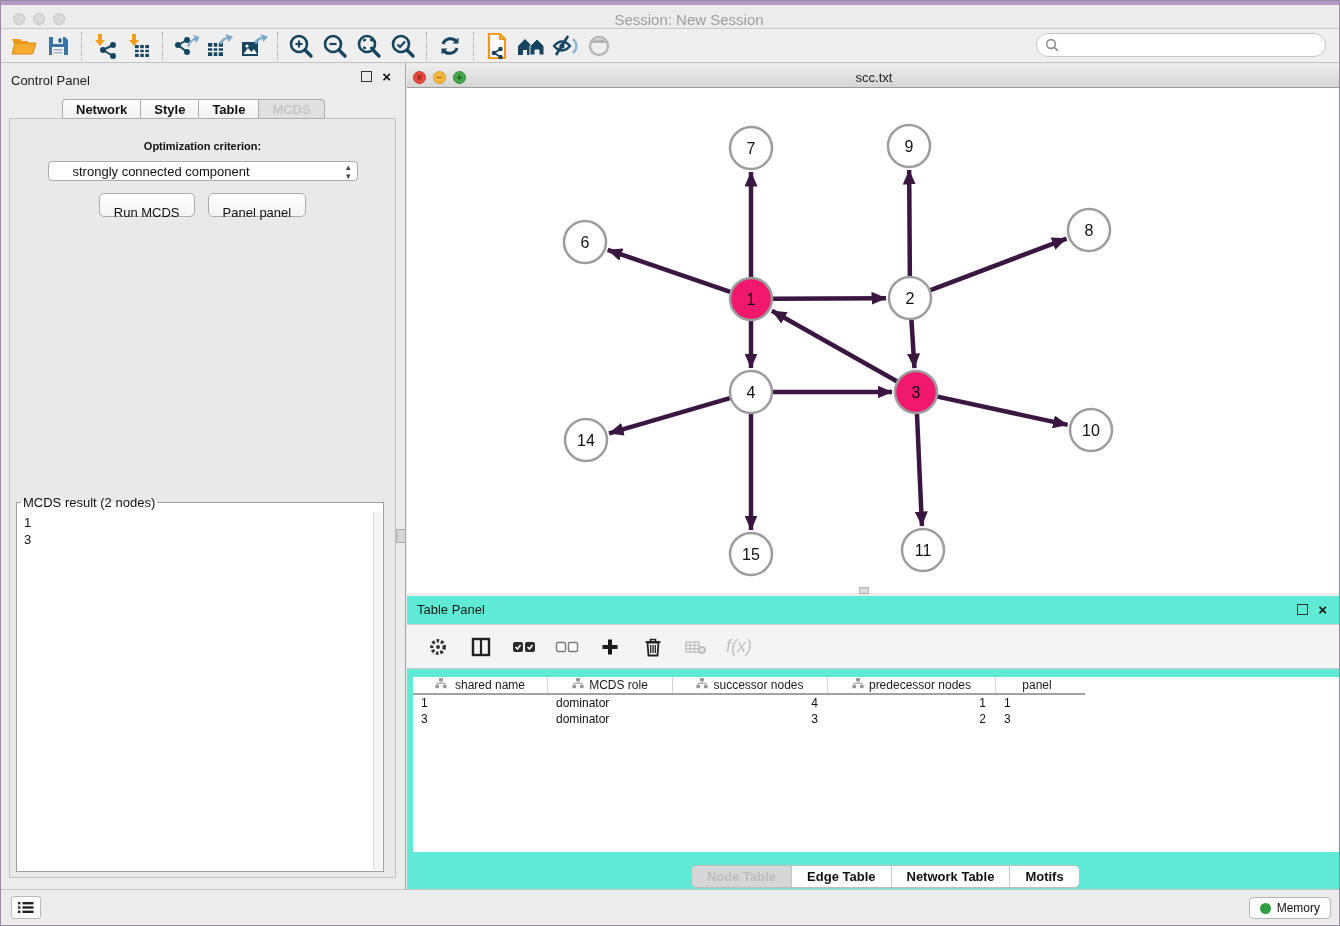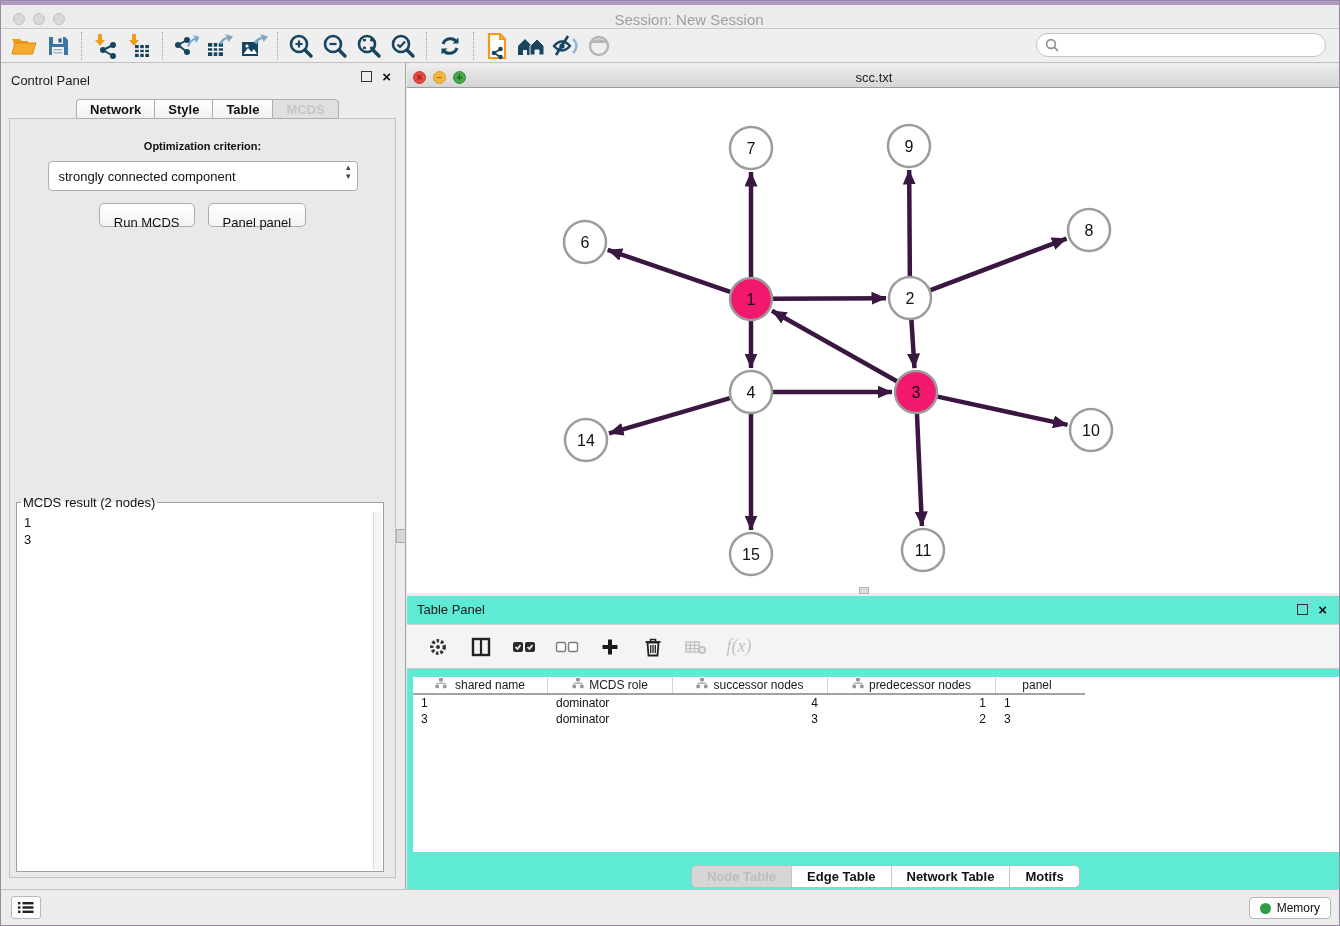--- a/index.html
+++ b/index.html
@@ -19,28 +19,28 @@
   .tb-search { position:absolute; right:13px; top:4px; width:290px; height:24px; background:#fff; border:1px solid #c5c5c5; border-radius:12px; display:flex; align-items:center; padding:0 8px; }
   .tb-search svg { flex:0 0 auto; }
   .tb-search input { border:none; outline:none; flex:1; font-size:13px; margin-left:5px; background:transparent; }
 
   
   .control-panel { position:absolute; left:0; top:62px; width:405px; height:828px; background:#ececec; border-right:1px solid #a3a3a3; }
   .cp-header { position:absolute; left:10px; top:10px; font-size:13px; color:#1b1b1b; }
   .panel-btns { position:absolute; right:14px; top:8px; display:flex; gap:10px; align-items:center; }
   .float-box { width:11px; height:11px; border:1.5px solid #333; display:inline-block; }
   .close-x { font-size:15px; font-weight:900; color:#111; line-height:11px; }
-  .cp-tabs { position:absolute; left:75px; top:36px; display:flex; z-index:2;justify-content:space-between; }
+  .cp-tabs { position:absolute; left:61px; top:36px; display:flex; z-index:2;justify-content:space-between; }
   .cp-tab { height:20px; padding:0 13px; font-size:13px; font-weight:600; color:#111; background:linear-gradient(#ffffff,#f1f1f1); border:1px solid #adadad; border-right:none; display:flex; align-items:center; }
   .cp-tab:first-child { border-radius:4px 0 0 0; }
   .cp-tab:last-child { border-right:1px solid #adadad; border-radius:0 4px 0 0; }
   .cp-tab.active { background:#e0e0e0; color:#c6c6c6; }
   .cp-inner { position:absolute; left:8px; right:9px; top:55px; bottom:13px; background:#e9e9e9; border:1px solid #c3c3c3; }
   .opt-label { margin-top:21px; text-align:center; font-size:11px; font-weight:600; color:#111; }
-  .criterion-select { position:relative; margin:9px auto 0 auto; width:310px; height:30px; background:#fff; border:1px solid #acacac; border-radius:4px; font-size:13px; color:#111; display:flex; align-items:center; padding-left:10px; }
+  .criterion-select { position:relative; margin:9px auto 0 auto; width:310px; height:20px; background:#fff; border:1px solid #acacac; border-radius:4px; font-size:13px; color:#111; display:flex; align-items:center; padding-left:24px; }
   .sel-arrows { position:absolute; right:6px; top:1px; display:flex; flex-direction:column; line-height:9px; font-size:9px; color:#444; }
   .cp-buttons { margin-top:12px; display:flex; justify-content:center; gap:13px; }
   .cp-buttons button { height:22px; background:linear-gradient(#ffffff,#f3f3f3); border:1px solid #acacac; border-radius:5px; font-size:13px; color:#111; padding:11px 14px; font-family:inherit; }
   .mcds-fieldset { position:absolute; left:6px; right:11px; top:376px; bottom:5px; border:1px solid #9f9f9f; background:#fff; }
   .mcds-fieldset legend { font-size:13px; color:#111; margin-left:4px; padding:0 2px; background:transparent; }
   .mcds-body { position:absolute; left:1px; right:1px; top:2px; bottom:1px; background:#fff; }
   .mcds-lines { white-space:pre; font-size:13px; line-height:17px; padding:2px 0 0 6px; color:#111; }
   .mcds-scroll { position:absolute; right:0; top:0; bottom:0; width:9px; background:#f4f4f4; border-left:1px solid #dcdcdc; }
   .v-grip { position:absolute; left:395px; top:466px; width:10px; height:14px; background:#d6d6d6; border:1px solid #aaa; z-index:3; }
 
@@ -54,21 +54,21 @@
   .tl-green { background:#47a647; color:#1c641c; border:1px solid #378c37; }
   .nw-title { position:absolute; left:0; right:0; top:3px; text-align:center; font-size:13px; color:#222; }
   .nw-canvas { position:absolute; left:0; top:21px; width:934px; height:505px; background:#fff; }
   .h-grip { position:absolute; left:452px; bottom:-1px; width:10px; height:7px; background:#dcdcdc; border:1px solid #b5b5b5; }
 
   
   .table-panel { position:absolute; left:406px; top:595px; width:934px; height:295px; background:#5eead4; }
   .tp-header { position:absolute; left:10px; top:6px; font-size:13px; color:#1b1b1b; }
   .tp-toolbar { position:absolute; left:0; top:28px; width:100%; height:45px; background:#f4f4f4; border-top:1px solid #d2d2d2; border-bottom:1px solid #cccccc; display:flex; align-items:center; padding-left:18px; gap:17px; }
   .tp-icon { width:26px; height:26px; display:flex; align-items:center; justify-content:center; }
-  .fx-label { font-family:Liberation Serif, serif; font-style:italic; font-size:18px; color:#c2c2c2; }
+  .fx-label { font-family:Liberation Sans, sans-serif; font-style:italic; font-size:18px; color:#c2c2c2; }
   .data-table { position:absolute; left:6px; top:81px; width:672px; }
   .dt-head { display:flex; background:#fff; border-bottom:2px solid #a2a2a2; height:18px; }
   .dt-hcell { display:flex; align-items:center; justify-content:center; gap:5px; font-size:12px; color:#1a1a1a; border-right:1px solid #d4d4d4; height:100%; }
   .dt-hcell:last-child { border-right:none; }
   .dt-body { background:#fff; }
   .dt-row { display:flex; height:16px; }
   .dt-cell { font-size:12px; color:#111; line-height:16px; }
   .tbl-white { position:absolute; left:6px; top:81px; width:928px; height:175px; background:#fff; z-index:0; }
   .tp-tabs { position:absolute; left:284px; top:269px; display:flex; border:1px solid #bdbdbd; border-radius:6px; overflow:hidden; background:#fff; height:23px; }
   .tp-tab { padding:0 15px; display:flex; align-items:center; font-size:13px; font-weight:600; color:#111; background:#fff; border-right:1px solid #c6c6c6; }

